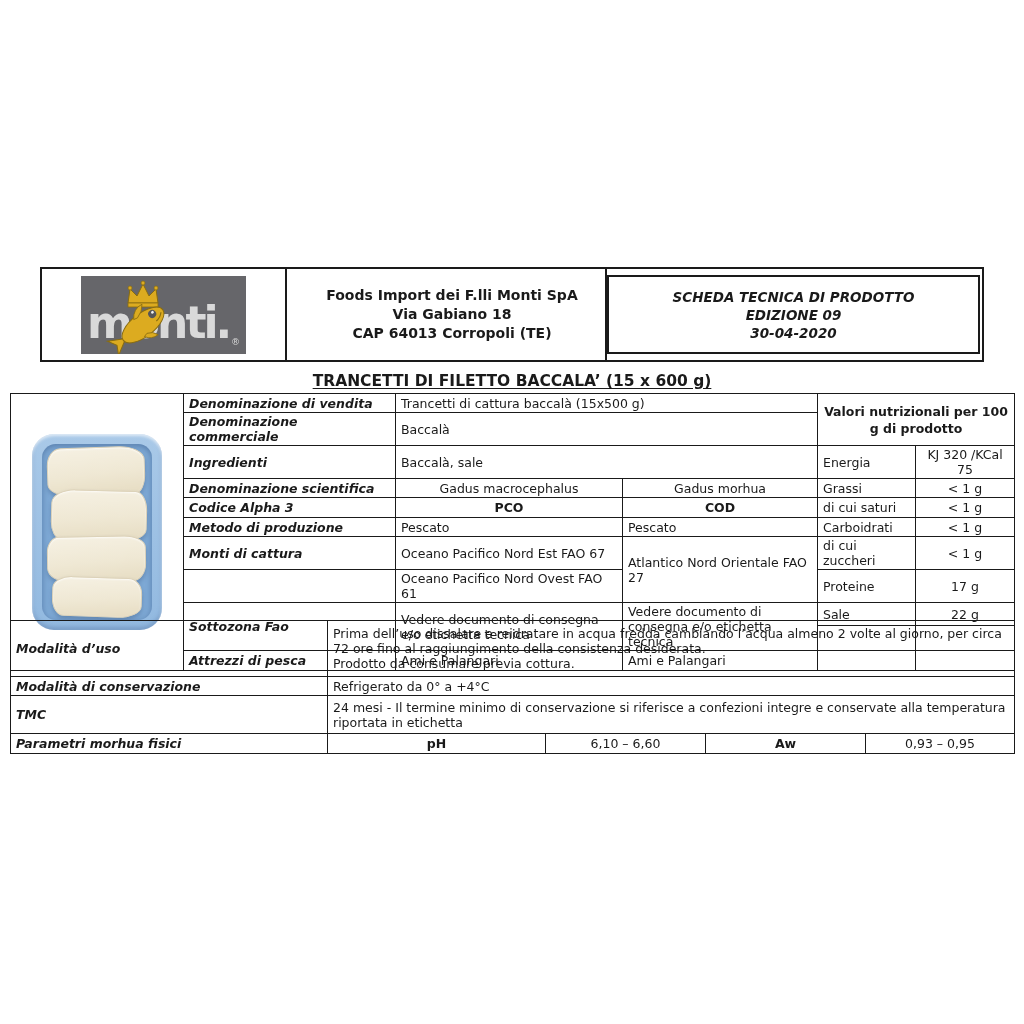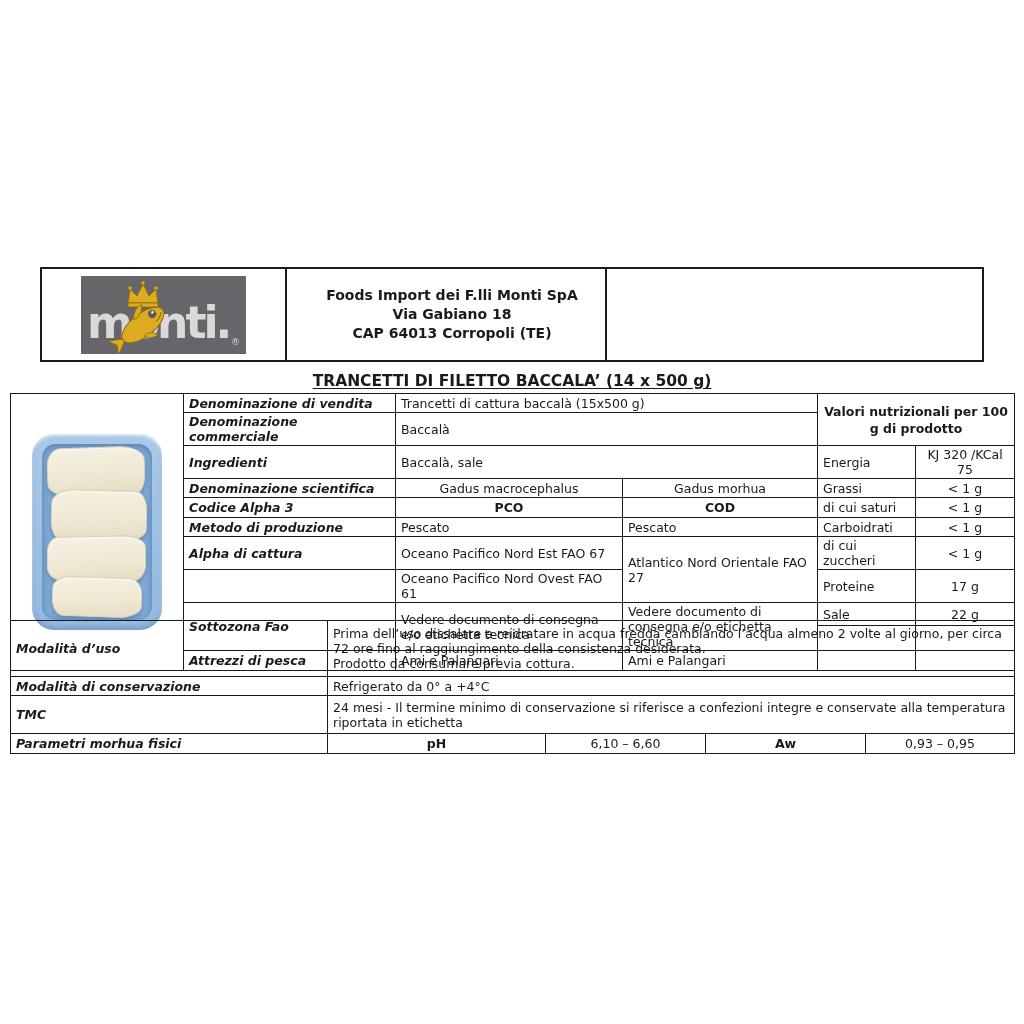--- a/index.html
+++ b/index.html
@@ -72,23 +72,30 @@
           <path d="M84,50 Q80,54 75,54" stroke="#8a6d10" stroke-width="1.2" fill="none"></path>
         </g>
         <text x="150" y="69" font-family="DejaVu Sans, sans-serif" font-size="9" fill="#d9d9d9">®</text>
       </svg>
     </div>
     <div class="company-cell">
       <div>Foods Import dei F.lli Monti SpA</div>
       <div>Via Gabiano 18</div>
       <div>CAP 64013 Corropoli (TE)</div>
     </div>
+    <div class="doc-cell">
+      <div class="doc-box">
+        <div>SCHEDA TECNICA DI PRODOTTO</div>
+        <div>EDIZIONE 09</div>
+        <div>30-04-2020</div>
+      </div>
+    </div>
   </div>
 
-  <div class="doc-title">TRANCETTI DI FILETTO BACCALA’ (14 x 500 g)</div>
+  <div class="doc-title">TRANCETTI DI FILETTO BACCALA’ (15 x 600 g)</div>
 
   <table class="main-table">
     <colgroup>
       <col style="width:173px">
         <col style="width:212px">
         <col style="width:227px">
       <col style="width:195px">
         <col style="width:98px">
         <col style="width:99px">
     </colgroup>
@@ -135,21 +142,21 @@
       <td class="c">&lt; 1 g</td>
     </tr>
     <tr style="height:19px">
       <td class="lab">Metodo di produzione</td>
       <td>Pescato</td>
       <td>Pescato</td>
       <td>Carboidrati</td>
       <td class="c">&lt; 1 g</td>
     </tr>
     <tr style="height:20px">
-      <td class="lab">Alpha di cattura</td>
+      <td class="lab">Monti di cattura</td>
       <td>Oceano Pacifico Nord Est FAO 67</td>
       <td rowspan="2">Atlantico Nord Orientale FAO 27</td>
       <td>di cui zuccheri</td>
       <td class="c">&lt; 1 g</td>
     </tr>
     <tr style="height:19px">
       <td></td>
       <td>Oceano Pacifico Nord Ovest FAO 61</td>
       <td>Proteine</td>
       <td class="c">17 g</td>

